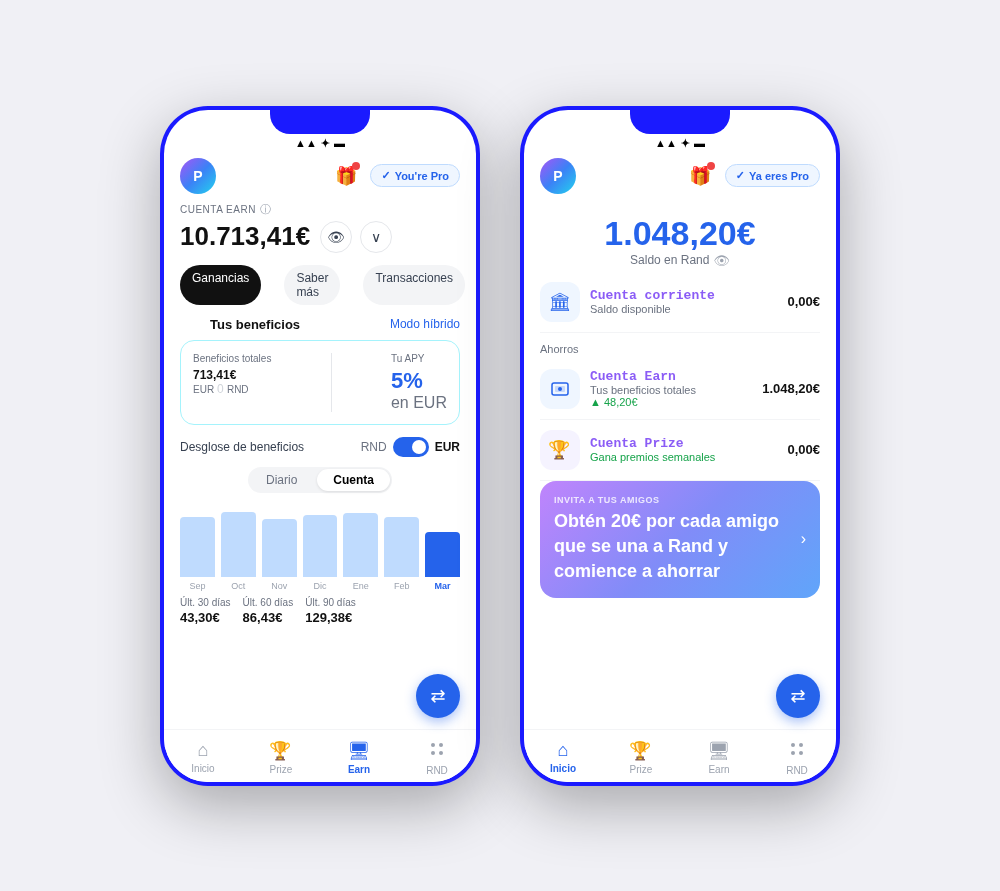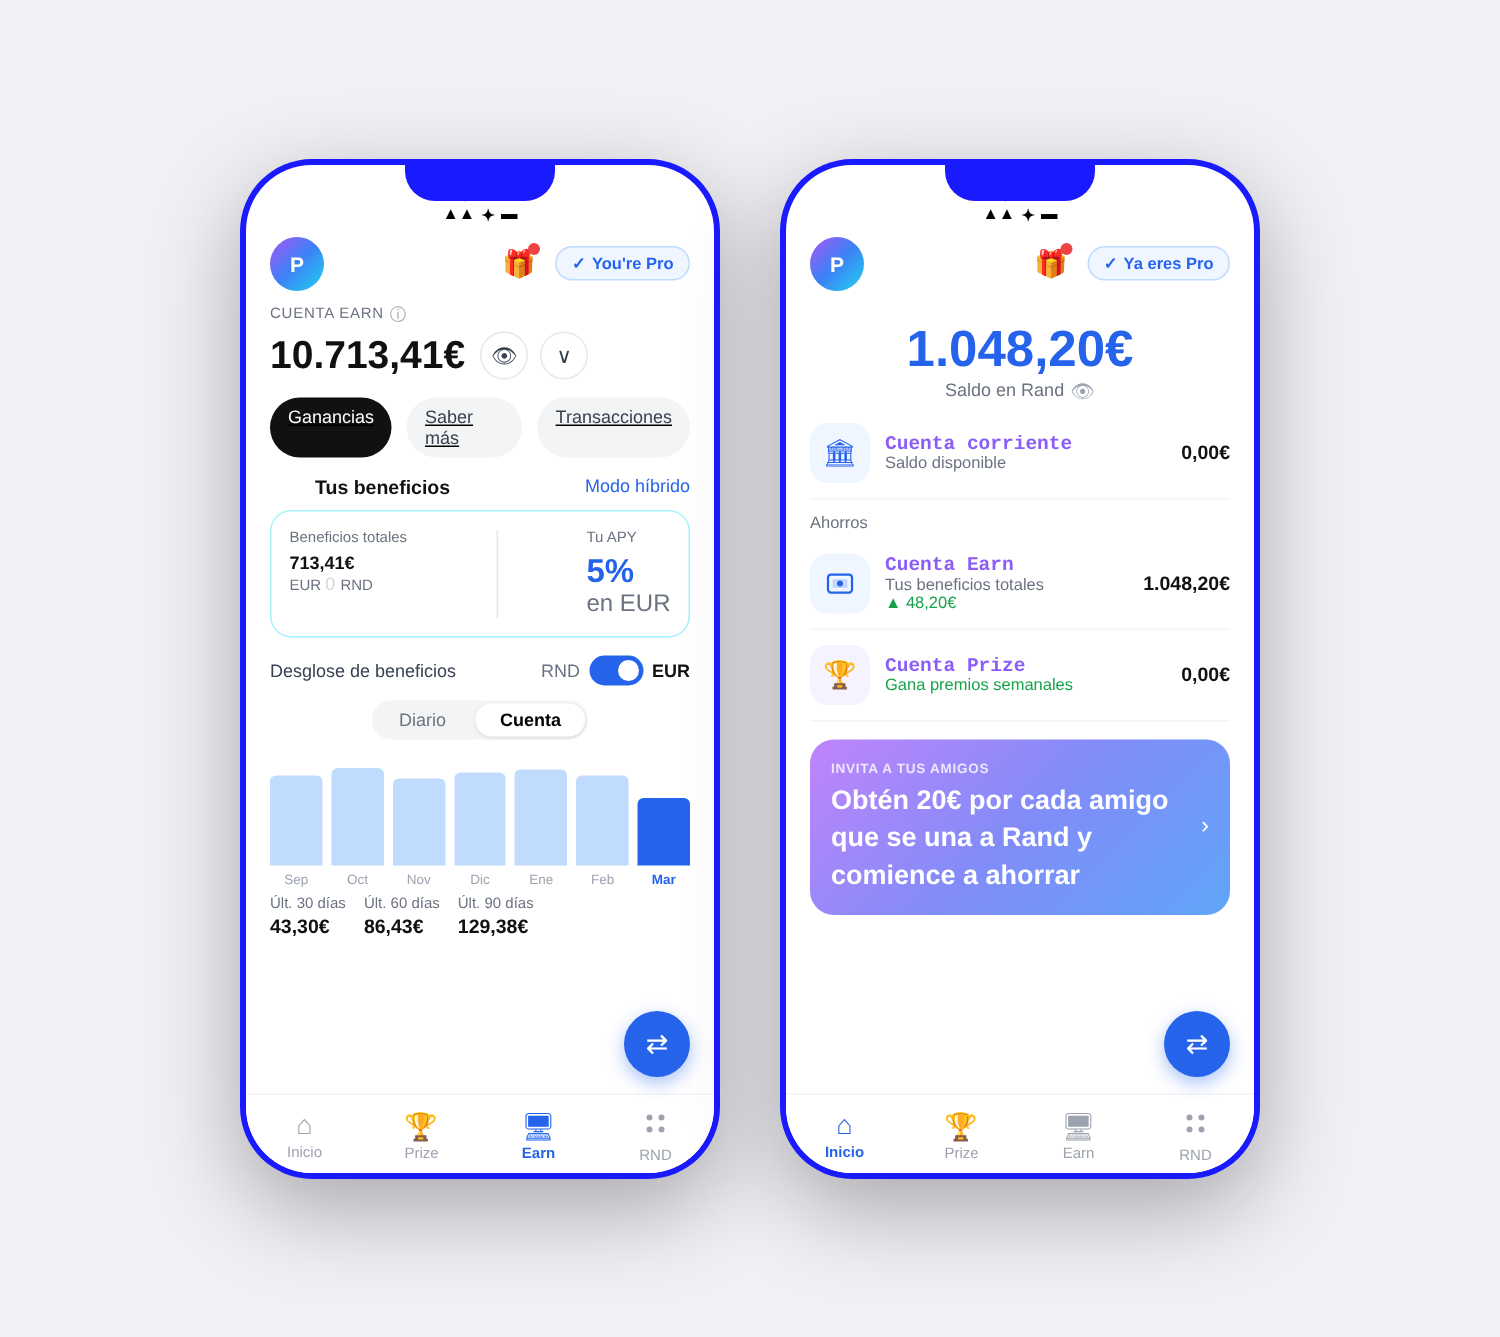--- a/index.html
+++ b/index.html
@@ -175,23 +175,22 @@
       align-items: center;
       justify-content: center;
       font-size: 14px;
       color: #374151;
       cursor: pointer;
     }
 
     
     .tabs {
       display: flex;
-      gap: 10px;
+      gap: 23px;
       margin-bottom: 12px;
-      text-decoration: underline;
     }
 
     .tab {
       padding: 6px 12px;
       border-radius: 20px;
       font-size: 12px;
       font-weight: 500;
       cursor: pointer;
     }
 
@@ -423,21 +422,21 @@
       color: #6b7280;
       font-weight: 500;
       margin: 10px 0 4px;
     }
 
     
     .invite-banner {
       background: linear-gradient(135deg, #c084fc, #818cf8, #60a5fa);
       border-radius: 16px;
       padding: 14px;
-      margin: 12px 0;
+      margin: 0 0;
       display: flex;
       align-items: center;
       justify-content: flex-end;
       cursor: pointer;
     }
 
     .invite-content { flex: 1; }
     .invite-tag { font-size: 9px; color: rgba(255,255,255,0.8); letter-spacing: 0.5px; font-weight: 600; margin-bottom: 4px; }
     .invite-text { font-size: 18px; color: #fff; font-weight: 600; line-height: 1.4; }
     .invite-arrow { color: white; font-size: 16px; }

